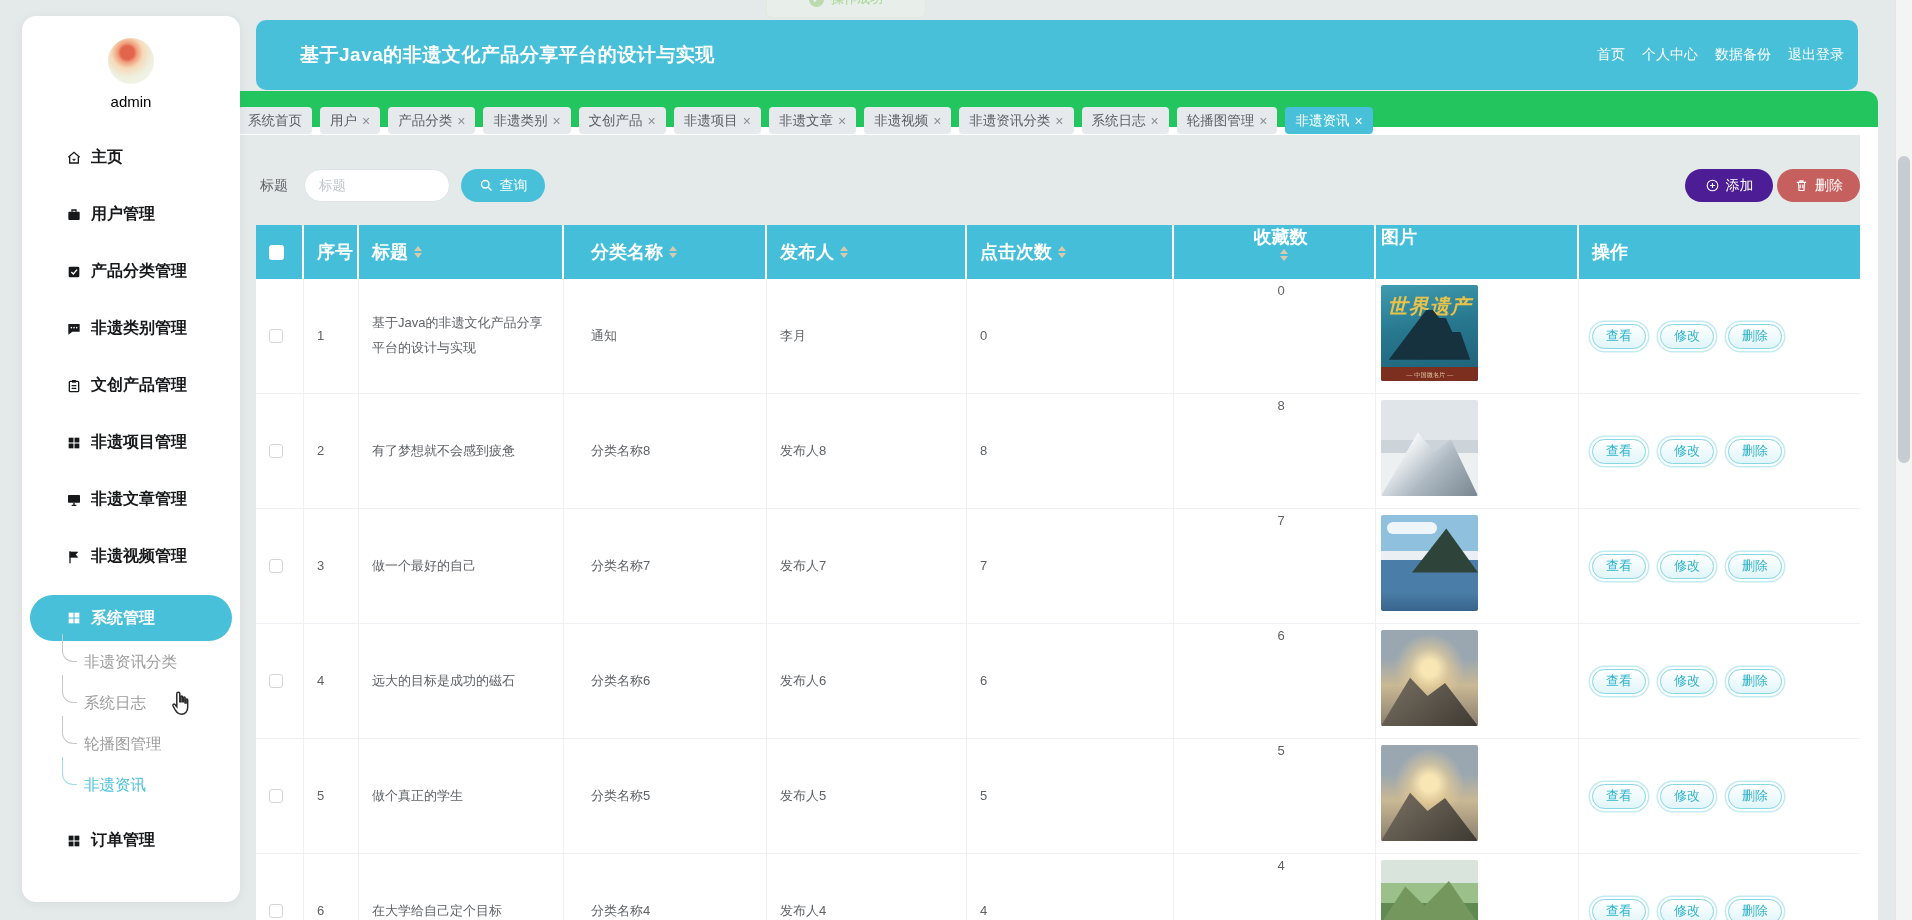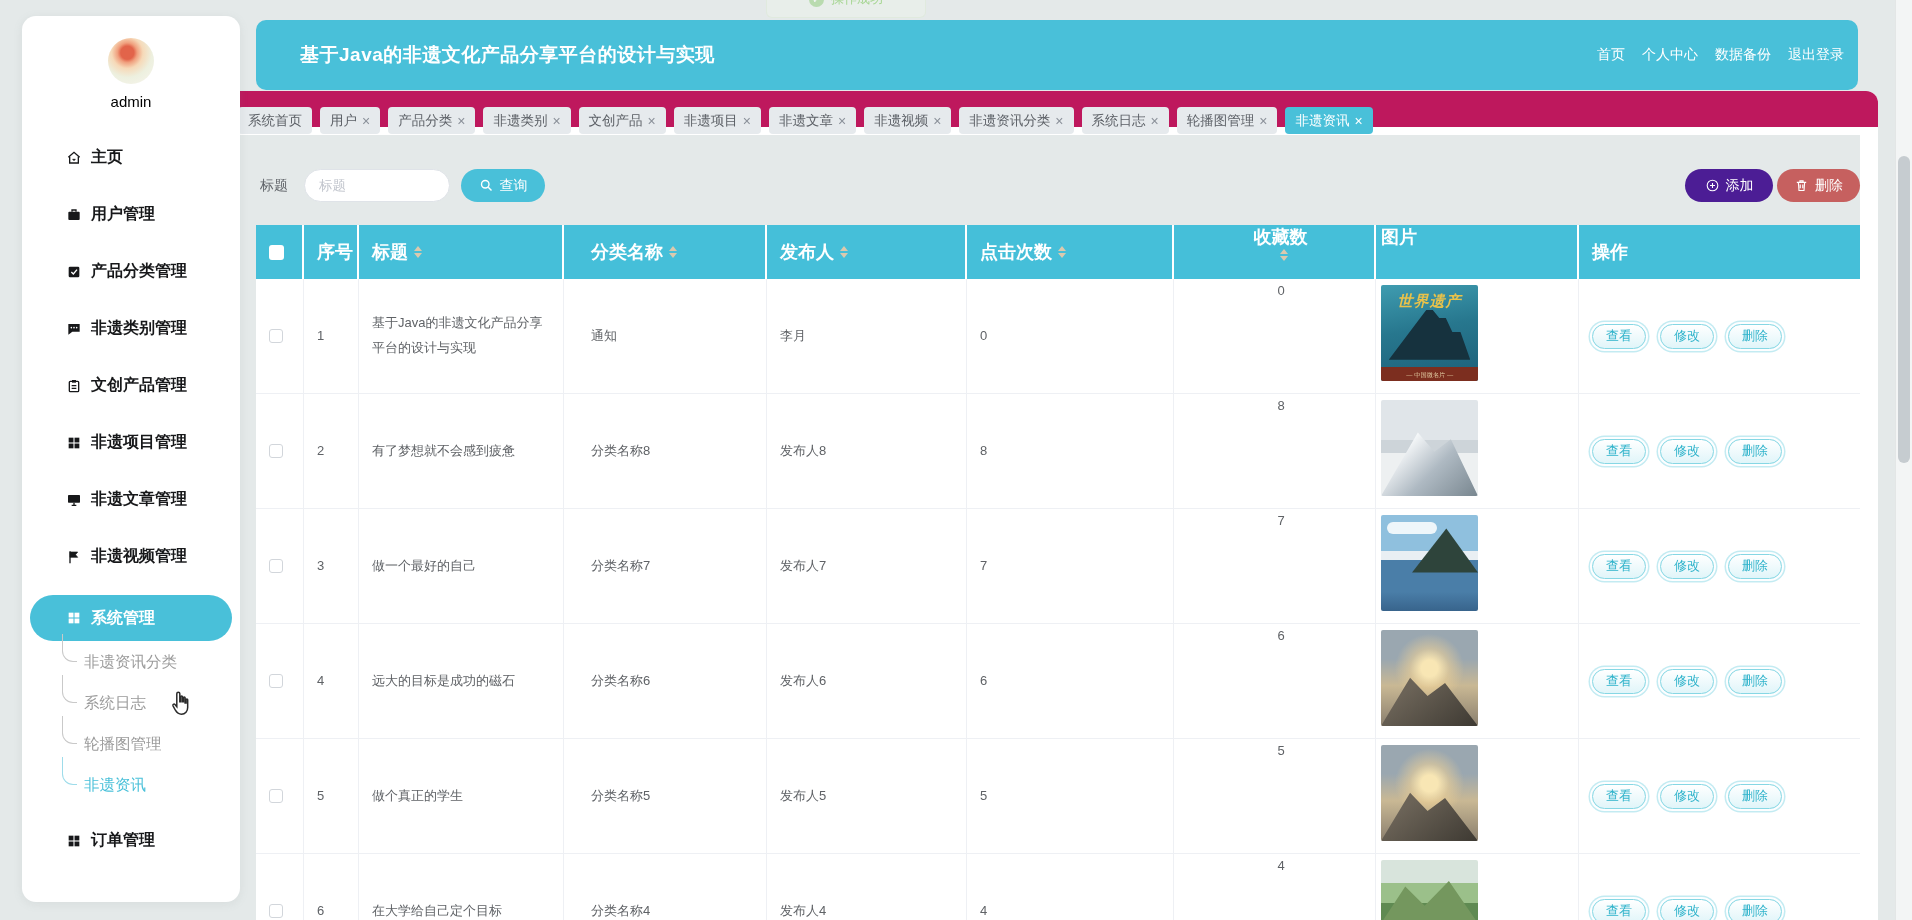--- a/index.html
+++ b/index.html
@@ -39,21 +39,21 @@
   .maincard { position:absolute; left:224px; top:91px; width:1654px; height:829px; background:#fff; border-radius:12px 12px 0 0; z-index:1; }
   .graypanel { position:absolute; left:224px; top:135px; width:1636px; height:785px; background:#e4e9e9; z-index:2; }
 
   
   .topbar { position:absolute; left:256px; top:20px; width:1602px; height:70px; background:#49c0d9; border-radius:10px; z-index:4; }
   .page-title { position:absolute; left:44px; top:50%; transform:translateY(-50%); font-size:19px; font-weight:700; color:#fff; letter-spacing:.5px; }
   .toplinks { position:absolute; right:14px; top:50%; transform:translateY(-50%); display:flex; gap:17px; }
   .toplinks a { font-size:14px; color:#fff; text-decoration:none; cursor:pointer; }
 
   
-  .tabstrip { position:absolute; left:224px; top:91px; width:1654px; height:36px; background:#be185d; border-radius:12px 12px 0 0;
+  .tabstrip { position:absolute; left:224px; top:91px; width:1654px; height:36px; background:#22c55e; border-radius:12px 12px 0 0;
               display:flex; align-items:center; gap:8px; padding:27px 0 4px 14px; z-index:3; }
   .tab { height:27px; display:flex; align-items:center; gap:5px; padding:0 10px; background:#e6eaed; border-radius:4px;
          font-size:13.5px; color:#5c6066; cursor:pointer; white-space:nowrap; }
   .tab .x { font-size:14px; color:#8a9099; line-height:1; }
   .tab.active { background:#49c0d9; color:#fff; }
   .tab.active .x { color:#fff; }
 
   
   .search-label { position:absolute; left:260px; top:169px; height:33px; line-height:33px; font-size:14px; color:#5f6368; z-index:6; }
   .search-input { position:absolute; left:304px; top:169px; width:146px; height:33px; border-radius:17px; border:1px solid #dfe3e8;
@@ -91,21 +91,21 @@
   .sort .up { border-bottom:5px solid #dbc9ae; }
   .sort .dn { border-top:5px solid #dbc9ae; }
 
   .pill { height:25px; padding:0 13px; border-radius:13px; border:1px solid #86d7e4; background:linear-gradient(#ffffff,#e0f5f9);
           color:#2fb3cb; font-size:13px; margin-right:14px; cursor:pointer;
           box-shadow:0 0 0 2px #fdfeff, 0 0 0 3.5px #c3ebf2; font-family:"Liberation Sans","DejaVu Sans",sans-serif; }
 
   
   .rimg { width:97px; height:96px; margin-top:6px; position:relative; overflow:hidden; border-radius:2px; flex:0 0 97px; }
   .img-poster { background:linear-gradient(170deg,#3f9cb0,#27778e 45%,#1d5f78); }
-  .poster-title { position:absolute; top:2px; left:0; right:0; text-align:center; font-size:15px; font-weight:700;
+  .poster-title { position:absolute; top:2px; left:0; right:0; text-align:center; font-size:20px; font-weight:700;
                   color:#e9c24a; letter-spacing:1px; font-style:italic; }
   .poster-temple { position:absolute; left:8%; right:8%; top:26%; height:52%; background:#16323e;
                    clip-path:polygon(46% 0,54% 0,62% 16%,38% 16%,30% 16%,70% 16%,78% 44%,22% 44%,12% 44%,88% 44%,100% 100%,0 100%); }
   .poster-band { position:absolute; bottom:0; left:0; right:0; height:14px; background:#7c2e1f; display:flex; align-items:center; justify-content:center; }
   .poster-band span { font-size:10px; color:#e6d3a8; transform:scale(.62); white-space:nowrap; }
   .img-snow { background:linear-gradient(#e0e5e9 0 42%,#cdd4d9 42% 55%,#edf0f1 55%); }
   .img-snow::after { content:""; position:absolute; left:0; right:0; bottom:0; height:72%;
       background:linear-gradient(135deg,#f8fafb 25%,#aeb9c2 58%,#78868f); clip-path:polygon(0 100%,38% 8%,55% 36%,72% 18%,100% 100%); }
   .img-lake { background:linear-gradient(#8fc0de 0 38%,#e9eff3 38% 47%,#4a7ea8 47% 80%,#38648c); }
   .img-lake::before { content:""; position:absolute; left:32%; top:14%; width:68%; height:46%; background:#2e443b;

